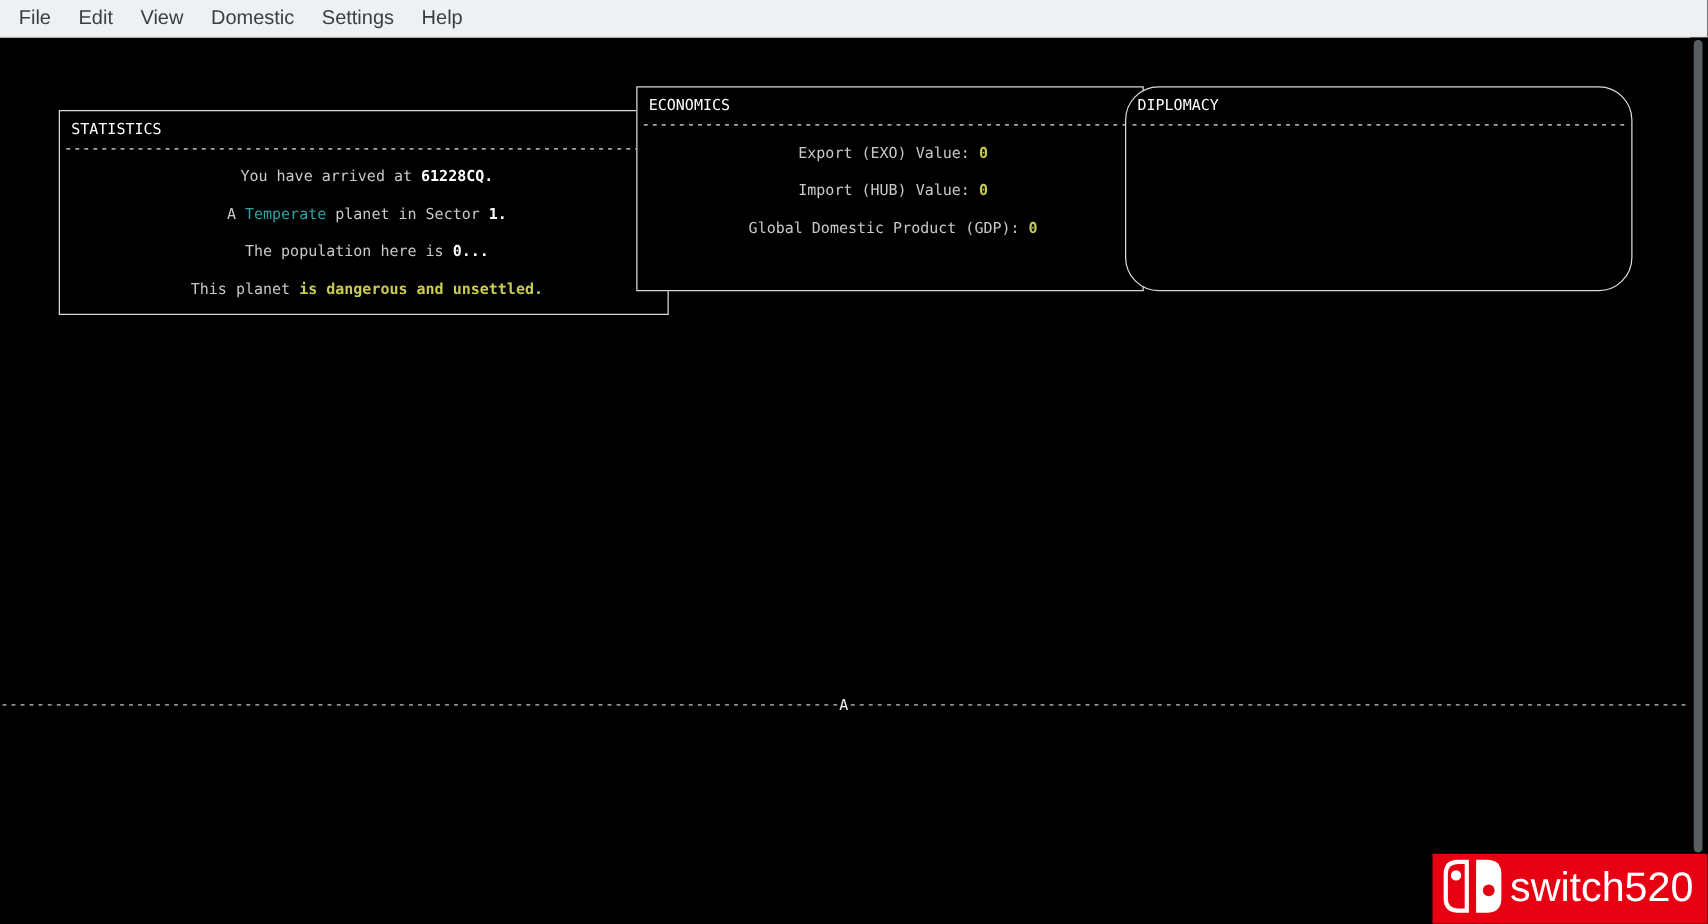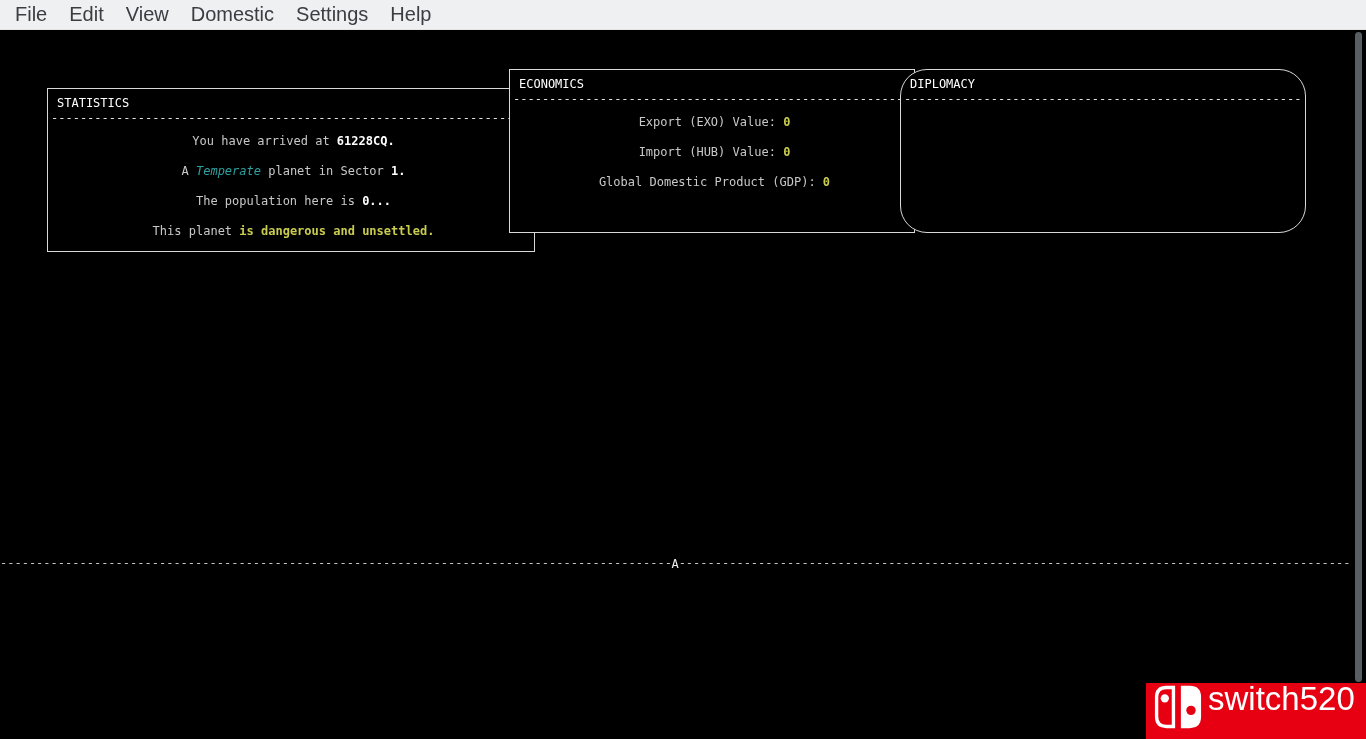--- a/index.html
+++ b/index.html
@@ -12,21 +12,21 @@
   }
 
   
   .menubar {
     position:absolute; top:0; left:0; right:0; height:30px;
     background:#eef0f2;
     border-bottom:1px solid #e1e3e5;
     display:flex; align-items:flex-end;
     padding-left:4px;
     font-family:"Liberation Sans", sans-serif;
-    font-size:20px; color:#3a3e42;
+    font-size:16px; color:#3a3e42;
   }
   .menu-item { padding:0 11px; height:100%; display:flex; align-items:center; cursor:default; }
 
   
   .panel {
     position:absolute; top:69px; height:164px;
     background:#000;
     border:1px solid #d9d9d9;
     font-size:12px; color:#c8c8c8;
   }
@@ -36,21 +36,21 @@
 
   .panel-title { position:absolute; top:7px; left:9px; color:#ffffff; }
   .panel-sep {
     position:absolute; top:22px; left:3px; right:3px; height:14px;
     line-height:14px; overflow:hidden; white-space:nowrap; color:#e2e2e2;
   }
   .panel-body { position:absolute; top:37px; left:9px; right:4px; }
   .tline { height:30px; line-height:30px; white-space:pre; overflow:hidden;text-align:center; }
 
   .hl     { color:#ffffff; font-weight:bold; }
-  .teal   { color:#2da0a0;font-style:italic; }
+  .teal   { color:#2da0a0; }
   .yellow { color:#c9cc50; font-weight:bold; }
   .green  { color:#3cae44; font-weight:bold; }
 
   
   .mid-divider {
     position:absolute; top:556px; left:0; right:16px; height:15px;
     display:flex; align-items:center;
     font-size:12px; color:#c6c6c6;
   }
   .dash-fill { flex:1; overflow:hidden; white-space:nowrap; height:15px; line-height:15px; }
@@ -60,21 +60,21 @@
   .scrollbar-track { position:absolute; top:30px; right:0; bottom:0; width:14px; background:#000; }
   .scrollbar-thumb {
     position:absolute; top:2px; right:4px; width:7px; height:650px;
     background:#595e62; border-radius:4px;
   }
 
   
   .watermark {
     position:absolute; right:0; bottom:0; width:220px; height:56px;
     background:#e60012;
-    display:flex; 
+    display:flex; align-items:center;
     padding-left:7px;
   }
   .watermark-text {
     color:#ffffff;
     font-family:"Liberation Sans", sans-serif;
     font-size:33px; font-weight:400;
     margin-left:5px; margin-top:-3px;
     letter-spacing:0;
     white-space:nowrap;
   }

